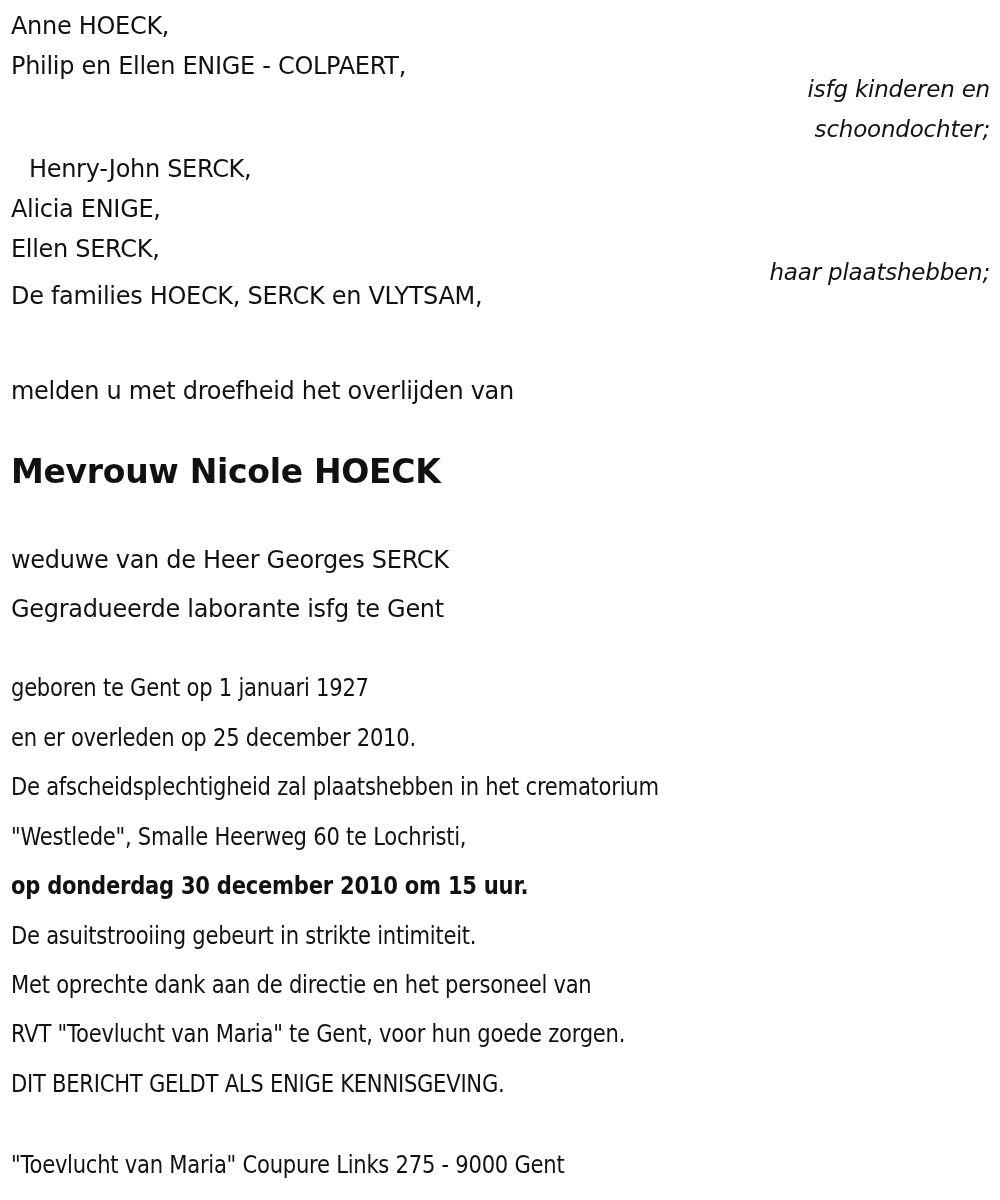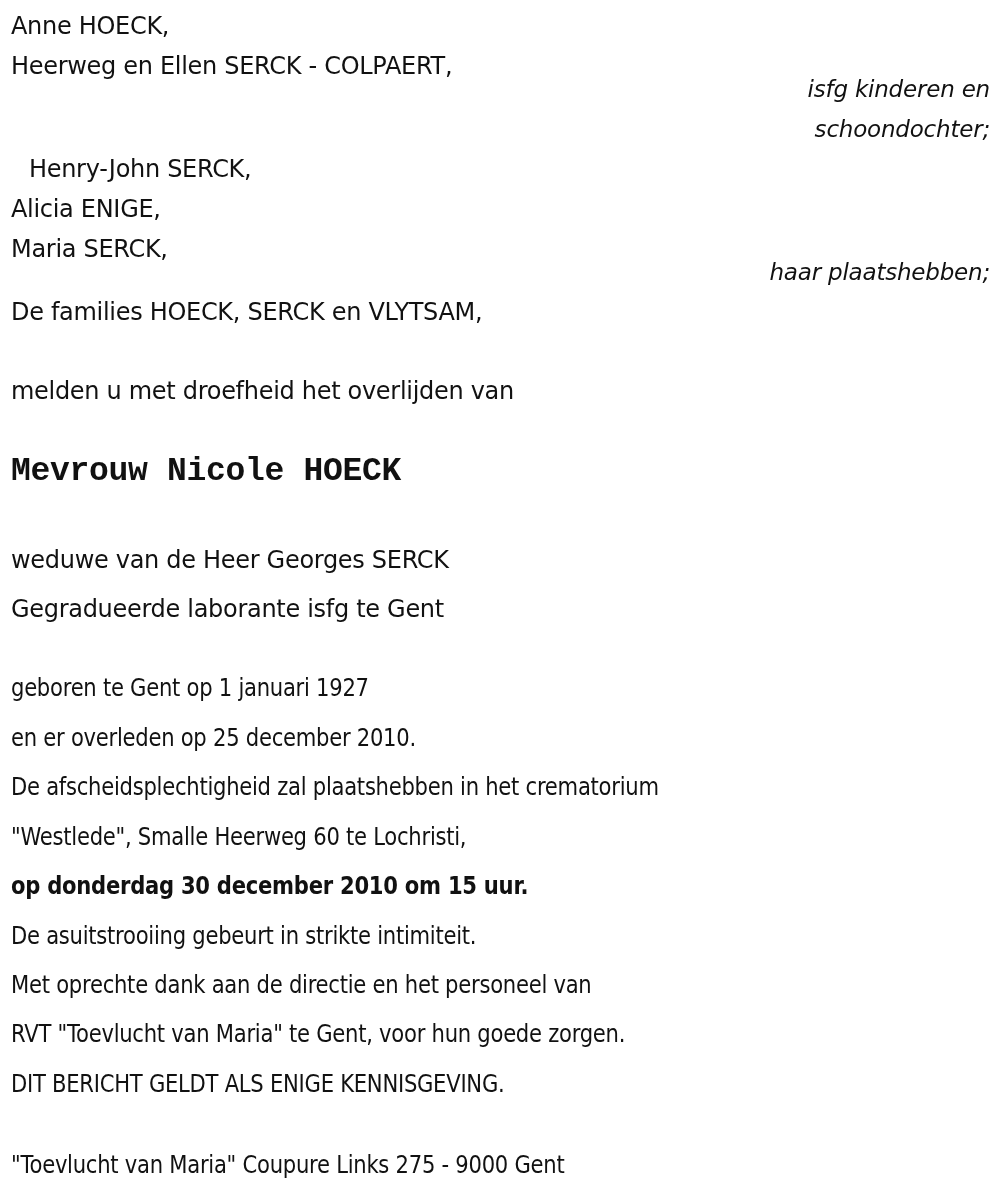--- a/index.html
+++ b/index.html
@@ -8,39 +8,39 @@
     font-family: "DejaVu Sans", sans-serif; color: #111111;
   }
   .line {
     position: absolute; left: 11px; font-size: 24px; white-space: nowrap;
     letter-spacing: -0.3px; line-height: 30px;
   }
   .right {
     position: absolute; right: 10px; font-size: 23px; font-style: italic;
     white-space: nowrap; line-height: 30px; text-align: right; letter-spacing: -0.2px;
   }
-  .title { font-weight: bold; font-size: 33px; line-height: 40px; letter-spacing: -0.3px; font-family: Liberation Mono, monospace; }
+  .title { font-weight: bold; font-size: 33px; line-height: 40px; letter-spacing: -0.3px; }
   .bold { font-weight: bold; }
   .narrow { transform: scaleX(0.88); transform-origin: left center; }
 </style>
 </head>
 <body>
 
 <div>
   <div class="line" style="top:11px;">Anne HOECK,</div>
-  <div class="line" style="top:51px;">Heerweg en Ellen SERCK - COLPAERT,</div>
+  <div class="line" style="top:51px;">Philip en Ellen ENIGE - COLPAERT,</div>
   <div class="right" style="top:74px;">isfg kinderen en</div>
   <div class="right" style="top:114px;">schoondochter;</div>
 
   <div class="line" style="top:154px;margin-left:18px;">Henry-John SERCK,</div>
   <div class="line" style="top:194px;">Alicia ENIGE,</div>
-  <div class="line" style="top:234px;">Maria SERCK,</div>
+  <div class="line" style="top:234px;">Ellen SERCK,</div>
   <div class="right" style="top:257px;">haar plaatshebben;</div>
 
-  <div class="line" style="top:297px;text-align:right;">De families HOECK, SERCK en VLYTSAM,</div>
+  <div class="line" style="top:281px;text-align:right;">De families HOECK, SERCK en VLYTSAM,</div>
   <div class="line" style="top:376px;">melden u met droefheid het overlijden van</div>
 
   <div class="line title" style="top:452px;">Mevrouw Nicole HOECK</div>
 
   <div class="line" style="top:545px;">weduwe van de Heer Georges SERCK</div>
   <div class="line" style="top:594px;">Gegradueerde laborante isfg te Gent</div>
 
   <div class="line narrow" style="top:673px;">geboren te Gent op 1 januari 1927</div>
   <div class="line narrow" style="top:723px;">en er overleden op 25 december 2010.</div>
   <div class="line narrow" style="top:772px;">De afscheidsplechtigheid zal plaatshebben in het crematorium</div>

